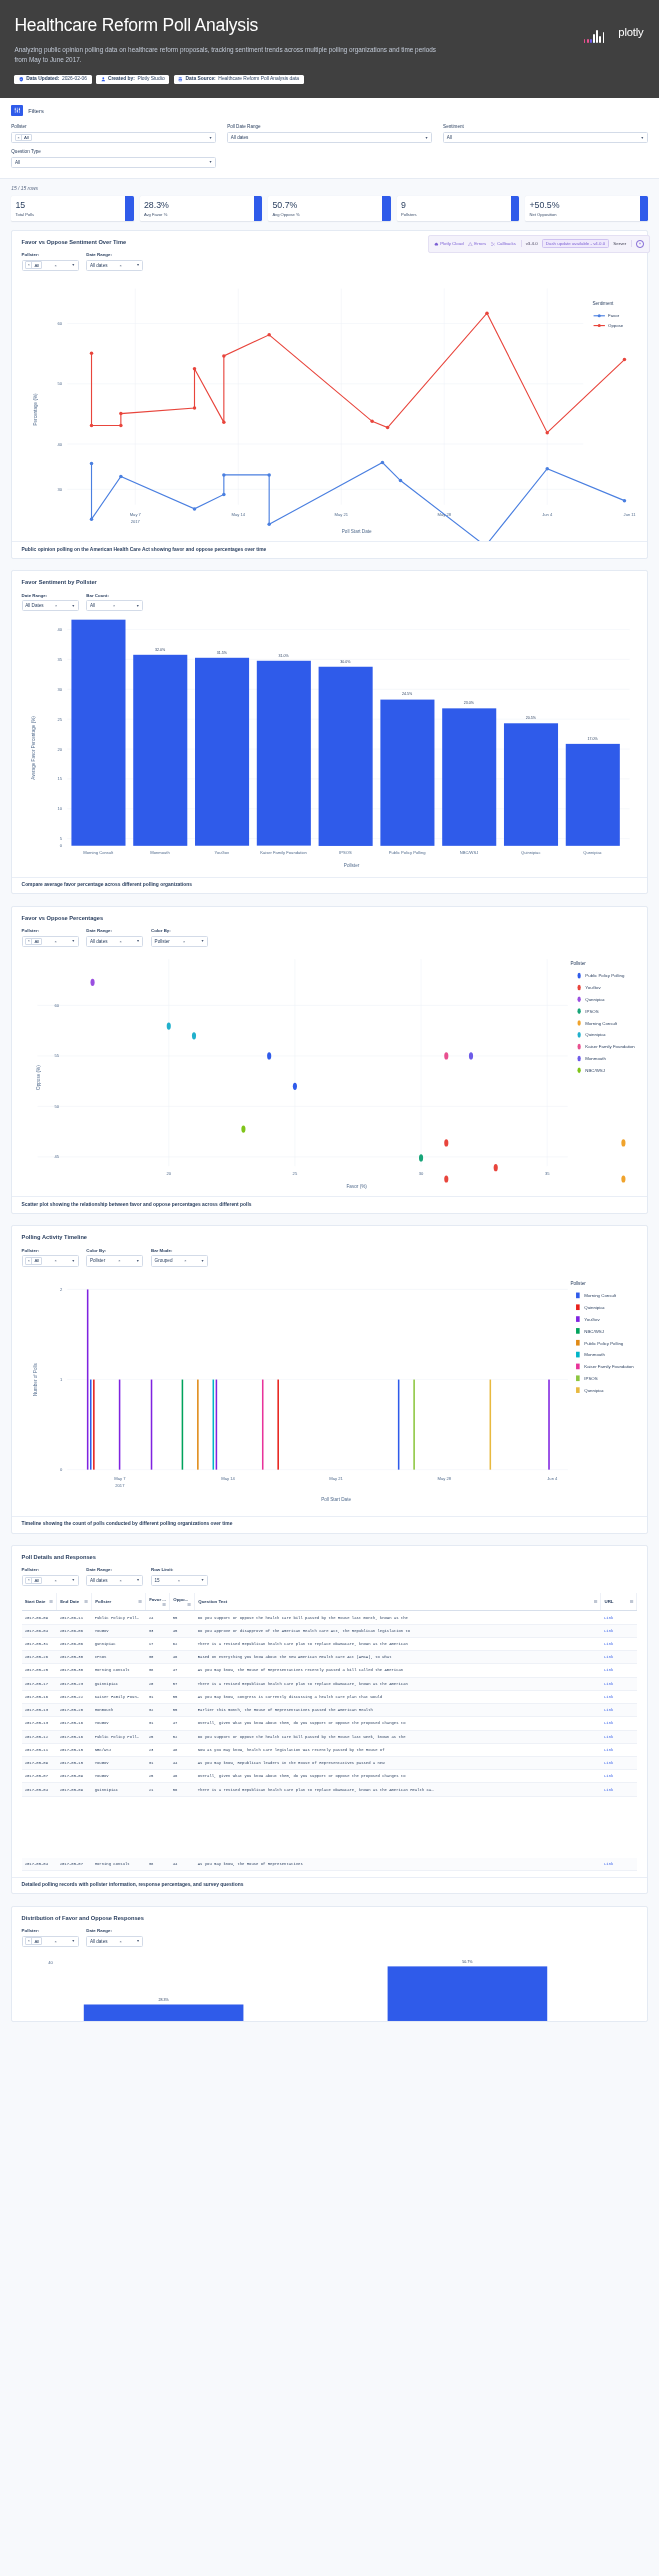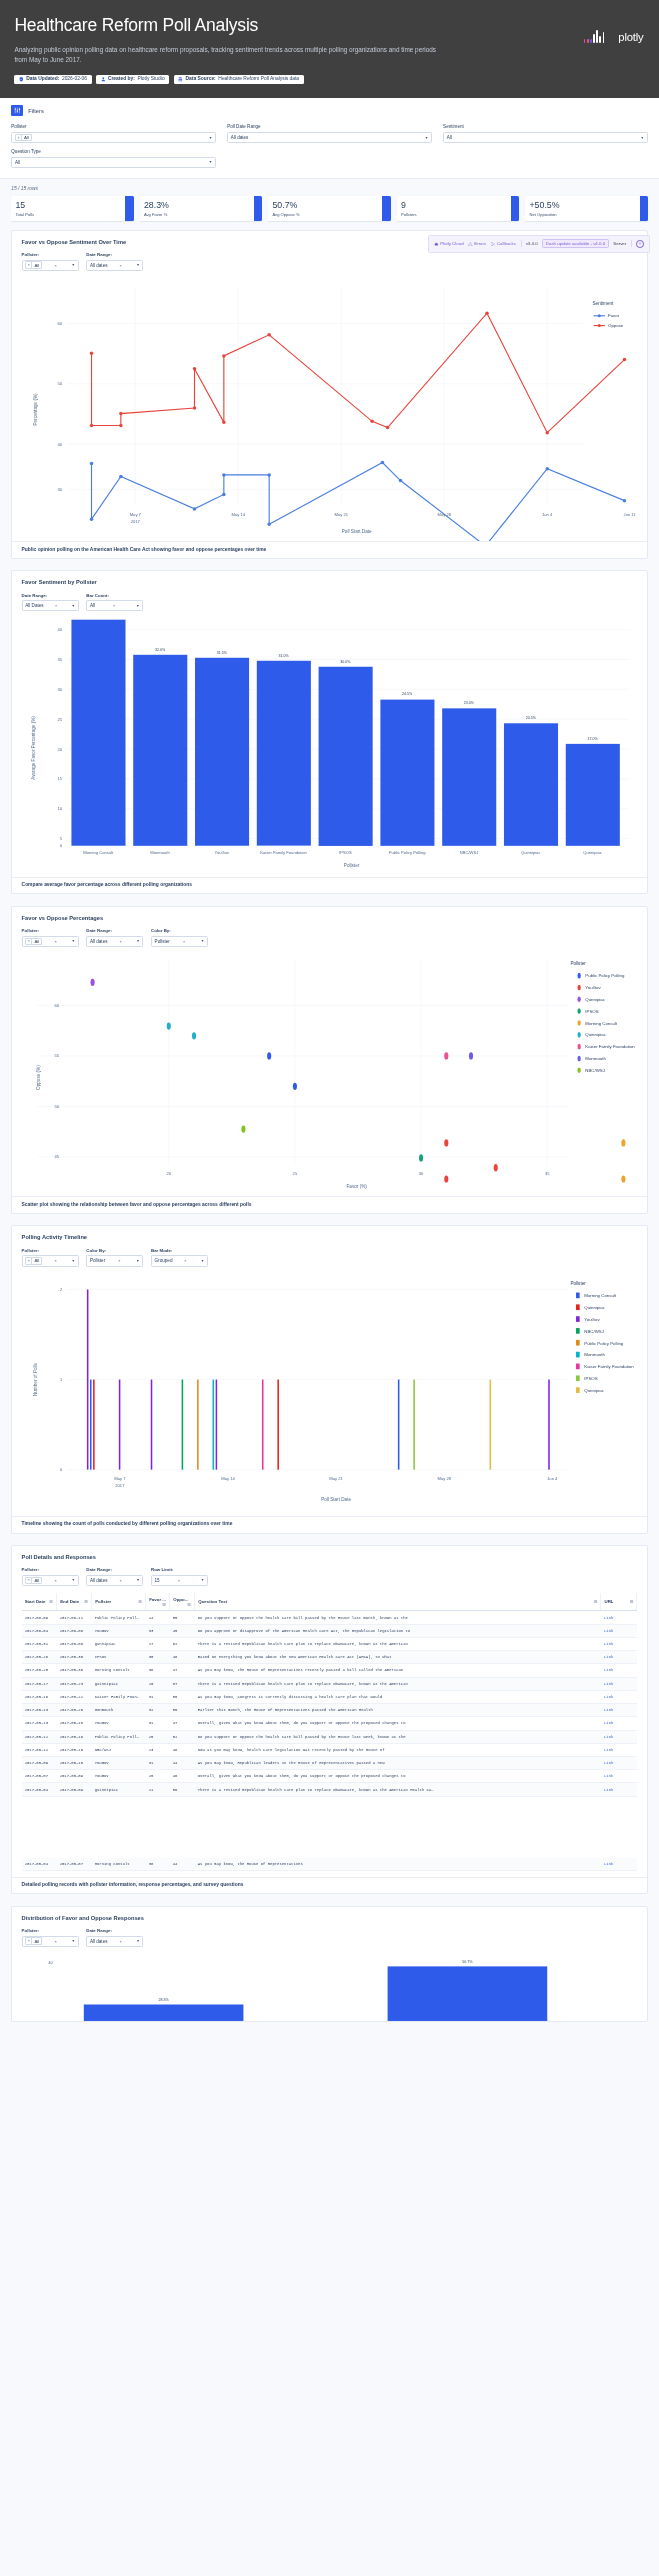--- a/index.html
+++ b/index.html
@@ -48,21 +48,21 @@
     gap: 2.6px;
     line-height: 1;
   }
   .badge b { font-weight: 700; }
   .badge .bico { color: #2f5bea; font-size: 5.2px; display:inline-flex; }
   .plotly-logo {
     position: absolute;
     right: 15.5px;
     top: 27px;
     display: flex;
-    align-items: flex-end;
+    align-items: flex-start;
     gap: 14px;
   }
   .plotly-logo .marks { display: flex; align-items: flex-end; gap: 1.3px; height: 15.5px; }
   .plotly-logo .marks i { display:block; width: 1.8px; border-radius: 1px; }
   .plotly-logo .word { color: #fff; font-size: 11.3px; letter-spacing: -0.2px; line-height: 0.95; }
 
   
   .filters {
     background: #ffffff;
     padding: 7.2px 11.3px 10.3px 11.3px;

